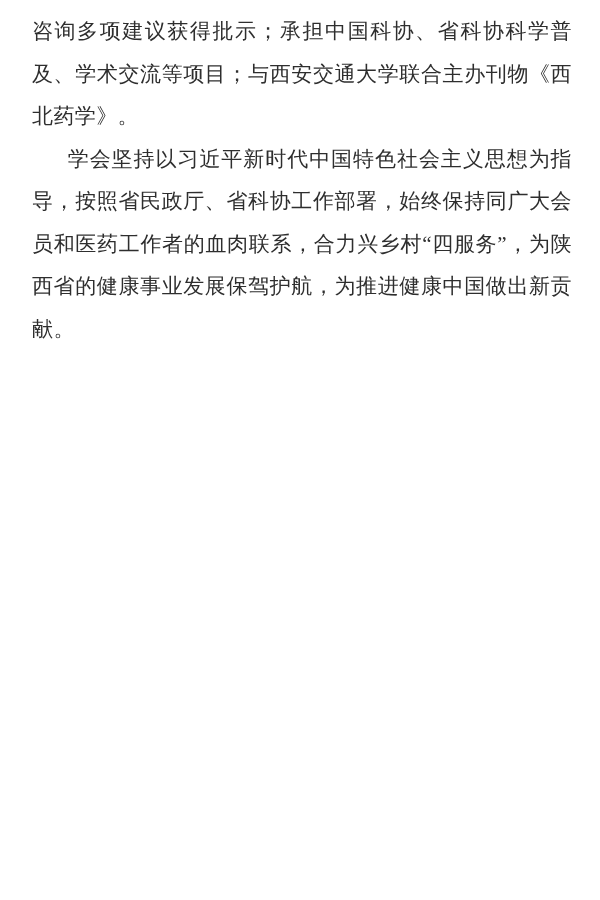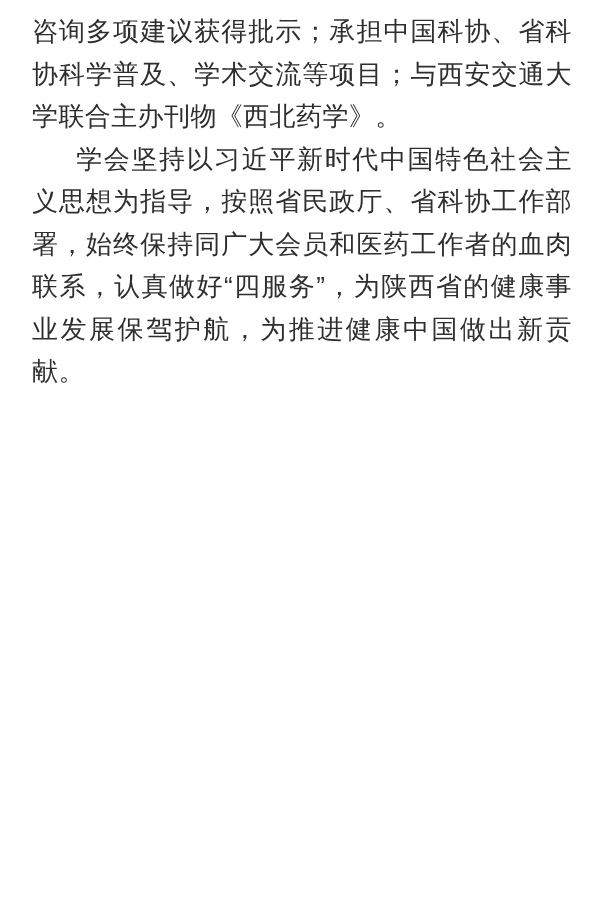--- a/index.html
+++ b/index.html
@@ -11,32 +11,32 @@
     position: relative;
     width: 600px;
     height: 900px;
     background: #ffffff;
     box-sizing: border-box;
     padding: 10px 28px 0 32px;
     overflow: hidden;
   }
   .para {
     margin: 0;
-    font-family: Liberation Sans, sans-serif;
-    font-size: 26px;
+    font-family: Liberation Serif, serif;
+    font-size: 21px;
     line-height: 42.5px;
     color: #2e2e2e;
     text-align: justify;
     text-justify: inter-ideograph;
     letter-spacing: 0.4px;
     word-break: break-all;
   }
   .para.indent {
     text-indent: 1.7em;
   }
 </style>
 </head>
 <body>
 
 <div class="page">
   <p class="para">咨询多项建议获得批示；承担中国科协、省科协科学普及、学术交流等项目；与西安交通大学联合主办刊物《西北药学》。</p>
-  <p class="para indent">学会坚持以习近平新时代中国特色社会主义思想为指导，按照省民政厅、省科协工作部署，始终保持同广大会员和医药工作者的血肉联系，认真做好“四服务”，为陕西省的健康事业发展保驾护航，为推进健康中国做出新贡献。</p>
+  <p class="para indent">学会坚持以习近平新时代中国特色社会主义思想为指导，按照省民政厅、省科协工作部署，始终保持同广大会员和医药工作者的血肉联系，合力兴乡村“四服务”，为陕西省的健康事业发展保驾护航，为推进健康中国做出新贡献。</p>
 </div>
 
 </body></html>

